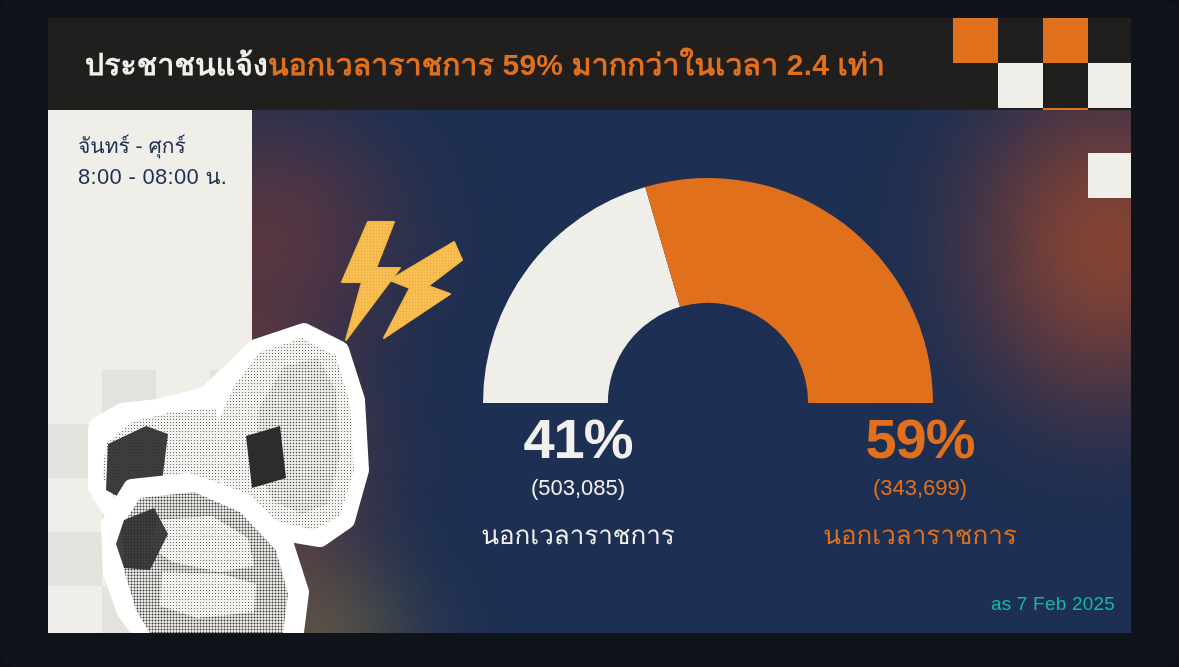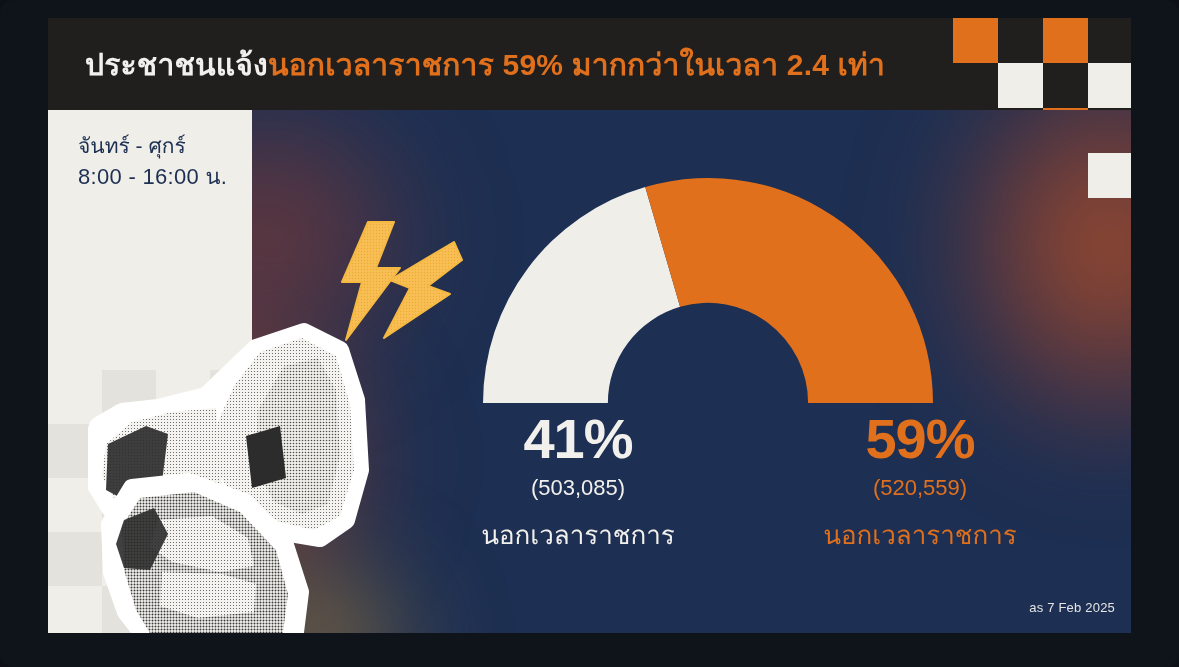--- a/index.html
+++ b/index.html
@@ -98,21 +98,21 @@
   #stat-right { left:742px; top:298px; width:260px; }
   .stat .pct  { font-size:56px; font-weight:bold; line-height:62px; letter-spacing:-1px; }
   .stat .cnt  { font-size:22px; line-height:36px; }
   .stat .lbl  { font-size:26px; line-height:46px; margin-top:6px; }
   #stat-left  .pct, #stat-left  .cnt, #stat-left  .lbl { color:#f2f0ec; }
   #stat-right .pct, #stat-right .cnt, #stat-right .lbl { color:#e1701d; }
 
   
   #footnote {
     position:absolute; right:16px; bottom:18px; z-index:5;
-    font-size:13px; color:#e5e5e5; letter-spacing:.2px;
+    font-size:19px; color:#14b8a6; letter-spacing:.2px;
   }
 </style>
 </head>
 <body>
 
 <div id="stage">
 
   <div id="card">
 
     <div id="header">
@@ -138,21 +138,21 @@
       <div class="glow" id="glow-left"></div>
       <div class="glow" id="glow-left2"></div>
       <div class="glow" id="glow-right"></div>
       <div class="glow" id="glow-gold"></div>
 
       <div id="left-panel">
         <div id="left-checker"></div>
       </div>
       <div id="sched">
         <div class="l1">จันทร์ - ศุกร์</div>
-        <div class="l2">8:00 - 16:00 น.</div>
+        <div class="l2">8:00 - 08:00 น.</div>
       </div>
 
       <div id="mega-wrap">
         <svg width="360" height="420" viewBox="0 0 360 420">
           <defs>
             <pattern id="halftone" width="3" height="3" patternUnits="userSpaceOnUse">
               <rect width="3" height="3" fill="#f4f3ef"></rect>
               <circle cx="1.5" cy="1.5" r="1.0" fill="#3a3a3a"></circle>
             </pattern>
             <pattern id="halftone-light" width="3" height="3" patternUnits="userSpaceOnUse">
@@ -213,21 +213,21 @@
 
 
       <div class="stat" id="stat-left">
         <div class="pct">41%</div>
         <div class="cnt">(503,085)</div>
         <div class="lbl">นอกเวลาราชการ</div>
       </div>
 
       <div class="stat" id="stat-right">
         <div class="pct">59%</div>
-        <div class="cnt">(520,559)</div>
+        <div class="cnt">(343,699)</div>
         <div class="lbl">นอกเวลาราชการ</div>
       </div>
 
       <div id="footnote">as 7 Feb 2025</div>
 
     <div class="chk" style="left: 1040px; top: 43px; background: rgb(239, 238, 233); z-index: 4;"></div>
       </div>
   </div>
 </div>
 

